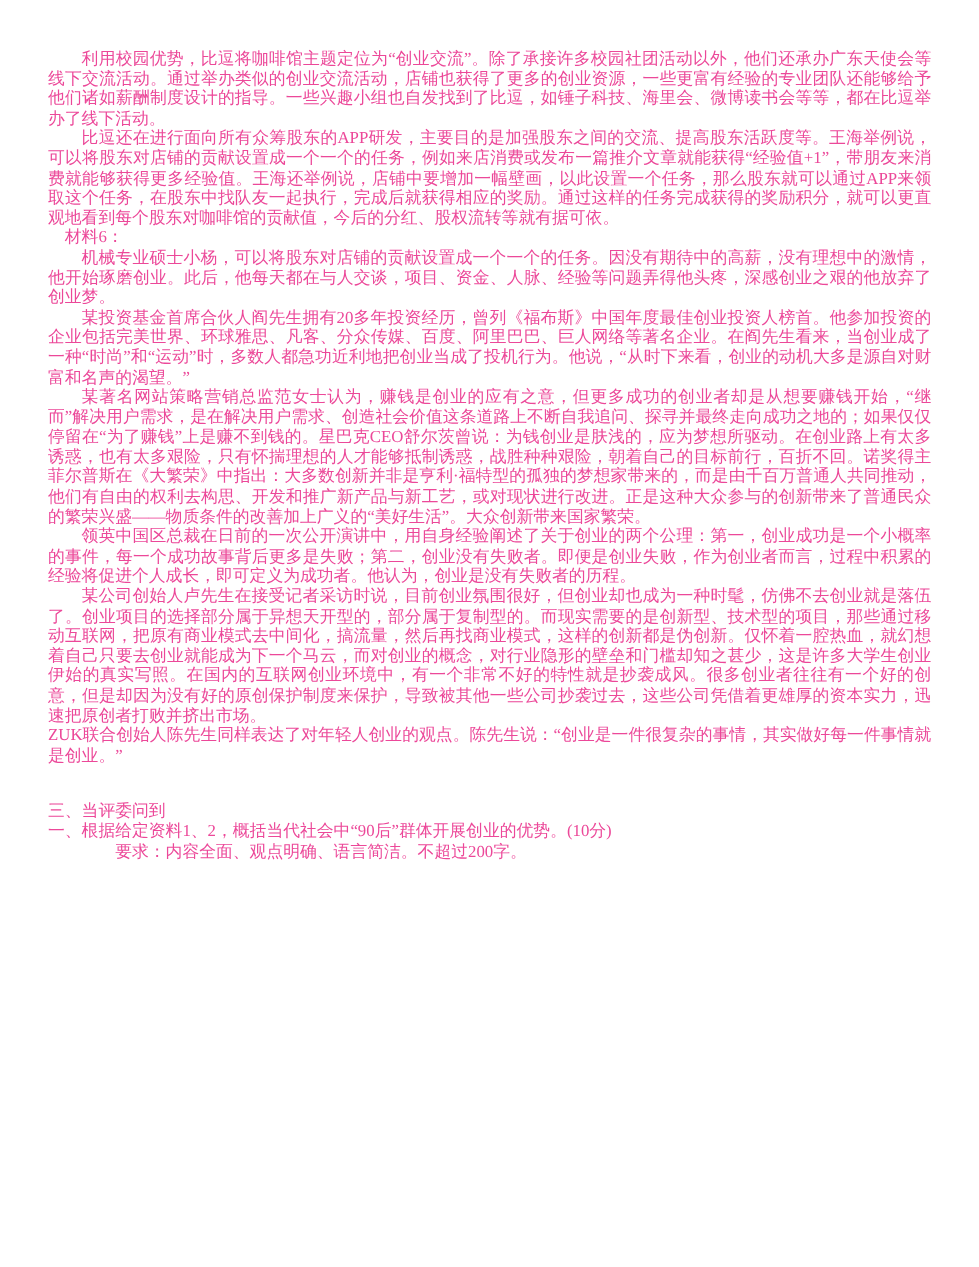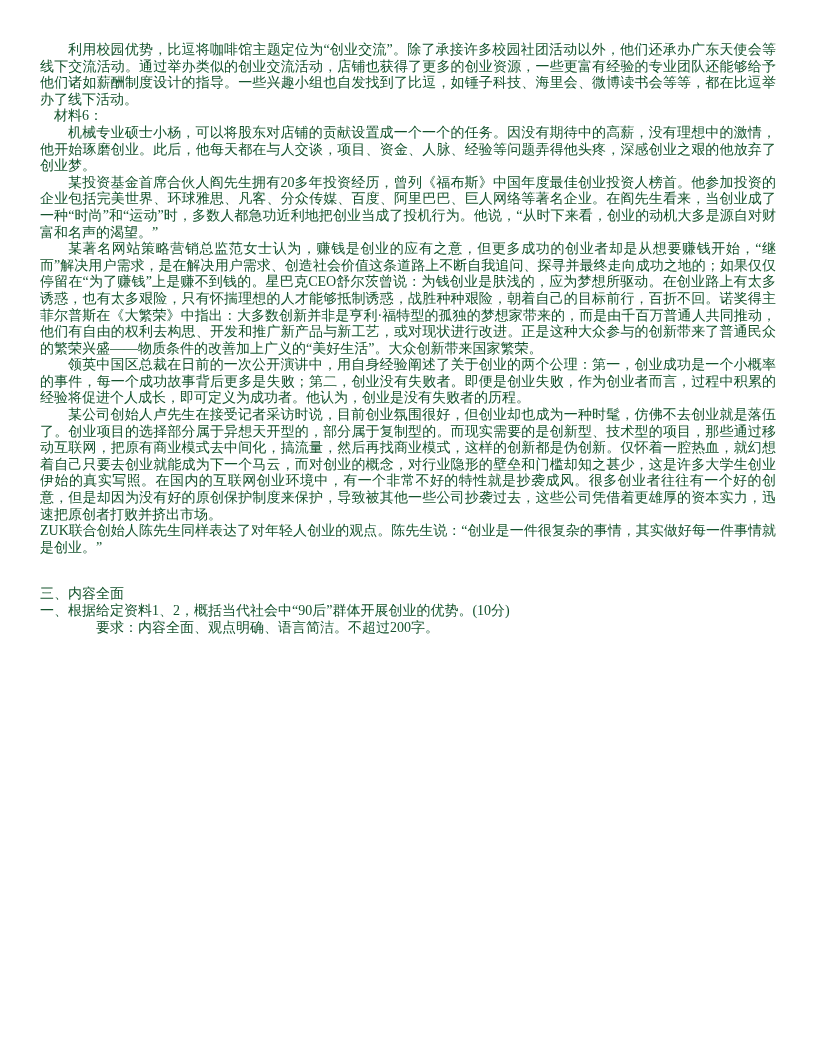--- a/index.html
+++ b/index.html
@@ -5,21 +5,21 @@
   html, body {
     margin: 0;
     padding: 0;
     background: #ffffff;
   }
   .page {
     position: relative;
     width: 816px;
     height: 1056px;
     background: #ffffff;
-    color: #14532d;
+    color: #ec4899;
     box-sizing: border-box;
     padding: 42px 40px 30px 40px;
     font-family: "Liberation Serif", "DejaVu Serif", serif;
     font-size: 14px;
     line-height: 16.6px;
     overflow: hidden;
   }
   .page p {
     margin: 0;
     text-align: justify;
@@ -30,23 +30,24 @@
   .indent-2 { text-indent: 2em; }
   .indent-4 { text-indent: 4em; }
   .gap-sm { margin-top: 30px !important; }
   .gap-lg { margin-top: 46px !important; }
 </style>
 </head>
 <body>
 
 <div class="page">
   <p class="indent-2">利用校园优势，比逗将咖啡馆主题定位为“创业交流”。除了承接许多校园社团活动以外，他们还承办广东天使会等线下交流活动。通过举办类似的创业交流活动，店铺也获得了更多的创业资源，一些更富有经验的专业团队还能够给予他们诸如薪酬制度设计的指导。一些兴趣小组也自发找到了比逗，如锤子科技、海里会、微博读书会等等，都在比逗举办了线下活动。</p>
+  <p class="indent-2">比逗还在进行面向所有众筹股东的APP研发，主要目的是加强股东之间的交流、提高股东活跃度等。王海举例说，可以将股东对店铺的贡献设置成一个一个的任务，例如来店消费或发布一篇推介文章就能获得“经验值+1”，带朋友来消费就能够获得更多经验值。王海还举例说，店铺中要增加一幅壁画，以此设置一个任务，那么股东就可以通过APP来领取这个任务，在股东中找队友一起执行，完成后就获得相应的奖励。通过这样的任务完成获得的奖励积分，就可以更直观地看到每个股东对咖啡馆的贡献值，今后的分红、股权流转等就有据可依。</p>
   <p class="indent-1">材料6：</p>
   <p class="indent-2">机械专业硕士小杨，可以将股东对店铺的贡献设置成一个一个的任务。因没有期待中的高薪，没有理想中的激情，他开始琢磨创业。此后，他每天都在与人交谈，项目、资金、人脉、经验等问题弄得他头疼，深感创业之艰的他放弃了创业梦。</p>
   <p class="indent-2">某投资基金首席合伙人阎先生拥有20多年投资经历，曾列《福布斯》中国年度最佳创业投资人榜首。他参加投资的企业包括完美世界、环球雅思、凡客、分众传媒、百度、阿里巴巴、巨人网络等著名企业。在阎先生看来，当创业成了一种“时尚”和“运动”时，多数人都急功近利地把创业当成了投机行为。他说，“从时下来看，创业的动机大多是源自对财富和名声的渴望。”</p>
   <p class="indent-2">某著名网站策略营销总监范女士认为，赚钱是创业的应有之意，但更多成功的创业者却是从想要赚钱开始，“继而”解决用户需求，是在解决用户需求、创造社会价值这条道路上不断自我追问、探寻并最终走向成功之地的；如果仅仅停留在“为了赚钱”上是赚不到钱的。星巴克CEO舒尔茨曾说：为钱创业是肤浅的，应为梦想所驱动。在创业路上有太多诱惑，也有太多艰险，只有怀揣理想的人才能够抵制诱惑，战胜种种艰险，朝着自己的目标前行，百折不回。诺奖得主菲尔普斯在《大繁荣》中指出：大多数创新并非是亨利·福特型的孤独的梦想家带来的，而是由千百万普通人共同推动，他们有自由的权利去构思、开发和推广新产品与新工艺，或对现状进行改进。正是这种大众参与的创新带来了普通民众的繁荣兴盛——物质条件的改善加上广义的“美好生活”。大众创新带来国家繁荣。</p>
   <p class="indent-2">领英中国区总裁在日前的一次公开演讲中，用自身经验阐述了关于创业的两个公理：第一，创业成功是一个小概率的事件，每一个成功故事背后更多是失败；第二，创业没有失败者。即便是创业失败，作为创业者而言，过程中积累的经验将促进个人成长，即可定义为成功者。他认为，创业是没有失败者的历程。</p>
   <p class="indent-2">某公司创始人卢先生在接受记者采访时说，目前创业氛围很好，但创业却也成为一种时髦，仿佛不去创业就是落伍了。创业项目的选择部分属于异想天开型的，部分属于复制型的。而现实需要的是创新型、技术型的项目，那些通过移动互联网，把原有商业模式去中间化，搞流量，然后再找商业模式，这样的创新都是伪创新。仅怀着一腔热血，就幻想着自己只要去创业就能成为下一个马云，而对创业的概念，对行业隐形的壁垒和门槛却知之甚少，这是许多大学生创业伊始的真实写照。在国内的互联网创业环境中，有一个非常不好的特性就是抄袭成风。很多创业者往往有一个好的创意，但是却因为没有好的原创保护制度来保护，导致被其他一些公司抄袭过去，这些公司凭借着更雄厚的资本实力，迅速把原创者打败并挤出市场。</p>
   <p class="indent-0">ZUK联合创始人陈先生同样表达了对年轻人创业的观点。陈先生说：“创业是一件很复杂的事情，其实做好每一件事情就是创业。”</p>
-  <p class="indent-0 gap-sm">三、内容全面</p>
+  <p class="indent-0 gap-sm">三、当评委问到</p>
   <p class="indent-0">一、根据给定资料1、2，概括当代社会中“90后”群体开展创业的优势。(10分)</p>
   <p class="indent-4">要求：内容全面、观点明确、语言简洁。不超过200字。</p>
 </div>
 
 </body></html>

